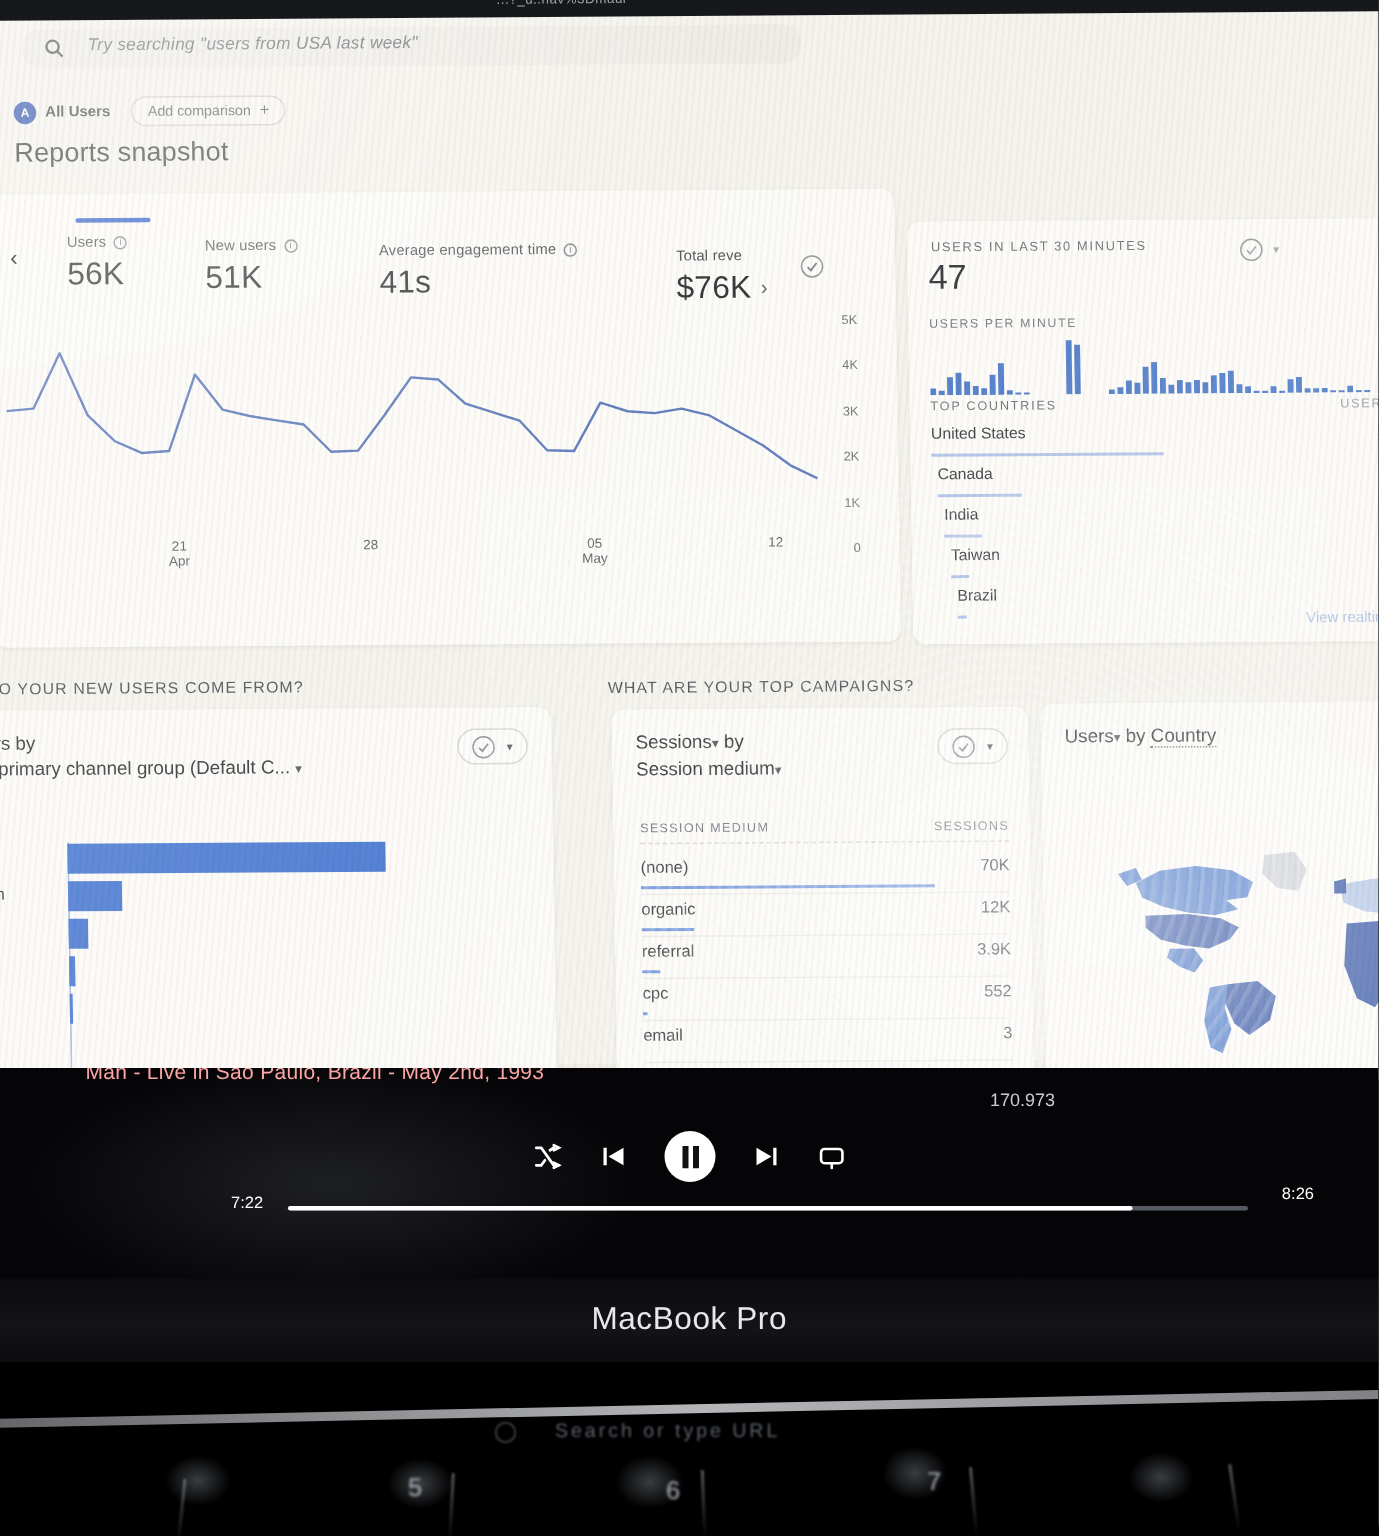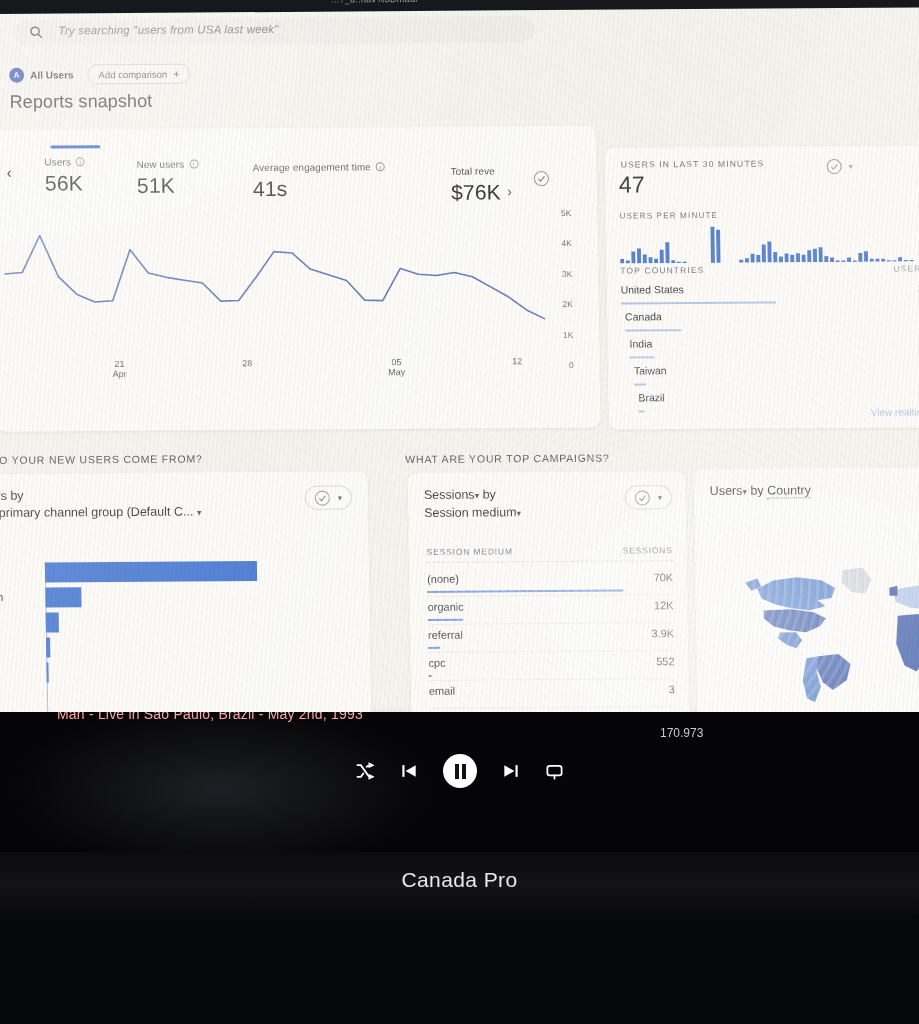--- a/index.html
+++ b/index.html
@@ -485,20 +485,48 @@
             <rect x="17.4" y="5" width="2.6" height="14"></rect>
           </svg>
       </span>
       <span class="ic">
         <svg width="19" height="19" viewBox="0 0 24 24" fill="none" stroke="#fff" stroke-width="2.2" stroke-linecap="round">
           <path d="M6 5h12a3 3 0 0 1 3 3v6a3 3 0 0 1-3 3H6a3 3 0 0 1-3-3V8a3 3 0 0 1 3-3z"></path>
             <path d="M12 17v4"></path>
         </svg>
       </span>
     </div>
+    <div class="seek">
+      <span class="t1">7:22</span>
+      <div class="track">
+          <div class="fill" id="seekfill" style="width: 88%;"></div>
+        </div>
+      <span class="t2">8:26</span>
+    </div>
   </div>
 
   <div id="chin">
-    <div class="mbp">Canada Pro</div>
+    <div class="mbp">MacBook Pro</div>
   </div>
 
+  <div id="deck">
+    <div class="edge"></div>
+    <div class="refl-ic"></div>
+    <div class="refl">Search or type URL</div>
+
+    <div class="keyglow" style="left:110px; top:62px; width:44px; height:34px;"></div>
+    <div class="keyglow" style="left:258px; top:64px; width:44px; height:34px;"></div>
+    <div class="keyglow" style="left:410px; top:62px; width:46px; height:36px;"></div>
+    <div class="keyglow" style="left:588px; top:56px; width:44px; height:36px;"></div>
+    <div class="keyglow" style="left:752px; top:60px; width:44px; height:34px;"></div>
+
+    <div class="keyline" style="left:120px; top:78px; height:44px; transform:rotate(6deg);"></div>
+    <div class="keyline" style="left:300px; top:74px; height:46px; transform:rotate(3deg);"></div>
+    <div class="keyline" style="left:468px; top:72px; height:46px; transform:rotate(-2deg);"></div>
+    <div class="keyline" style="left:648px; top:70px; height:46px; transform:rotate(-5deg);"></div>
+    <div class="keyline" style="left:822px; top:68px; height:46px; transform:rotate(-8deg);"></div>
+
+    <div class="key" style="left:272px; top:74px; font-size:17px;">5</div>
+    <div class="key" style="left:444px; top:76px; font-size:17px;">6</div>
+    <div class="key" style="left:618px; top:70px; font-size:17px;">7</div>
+  </div>
 
 </div>
 
 </body></html>

